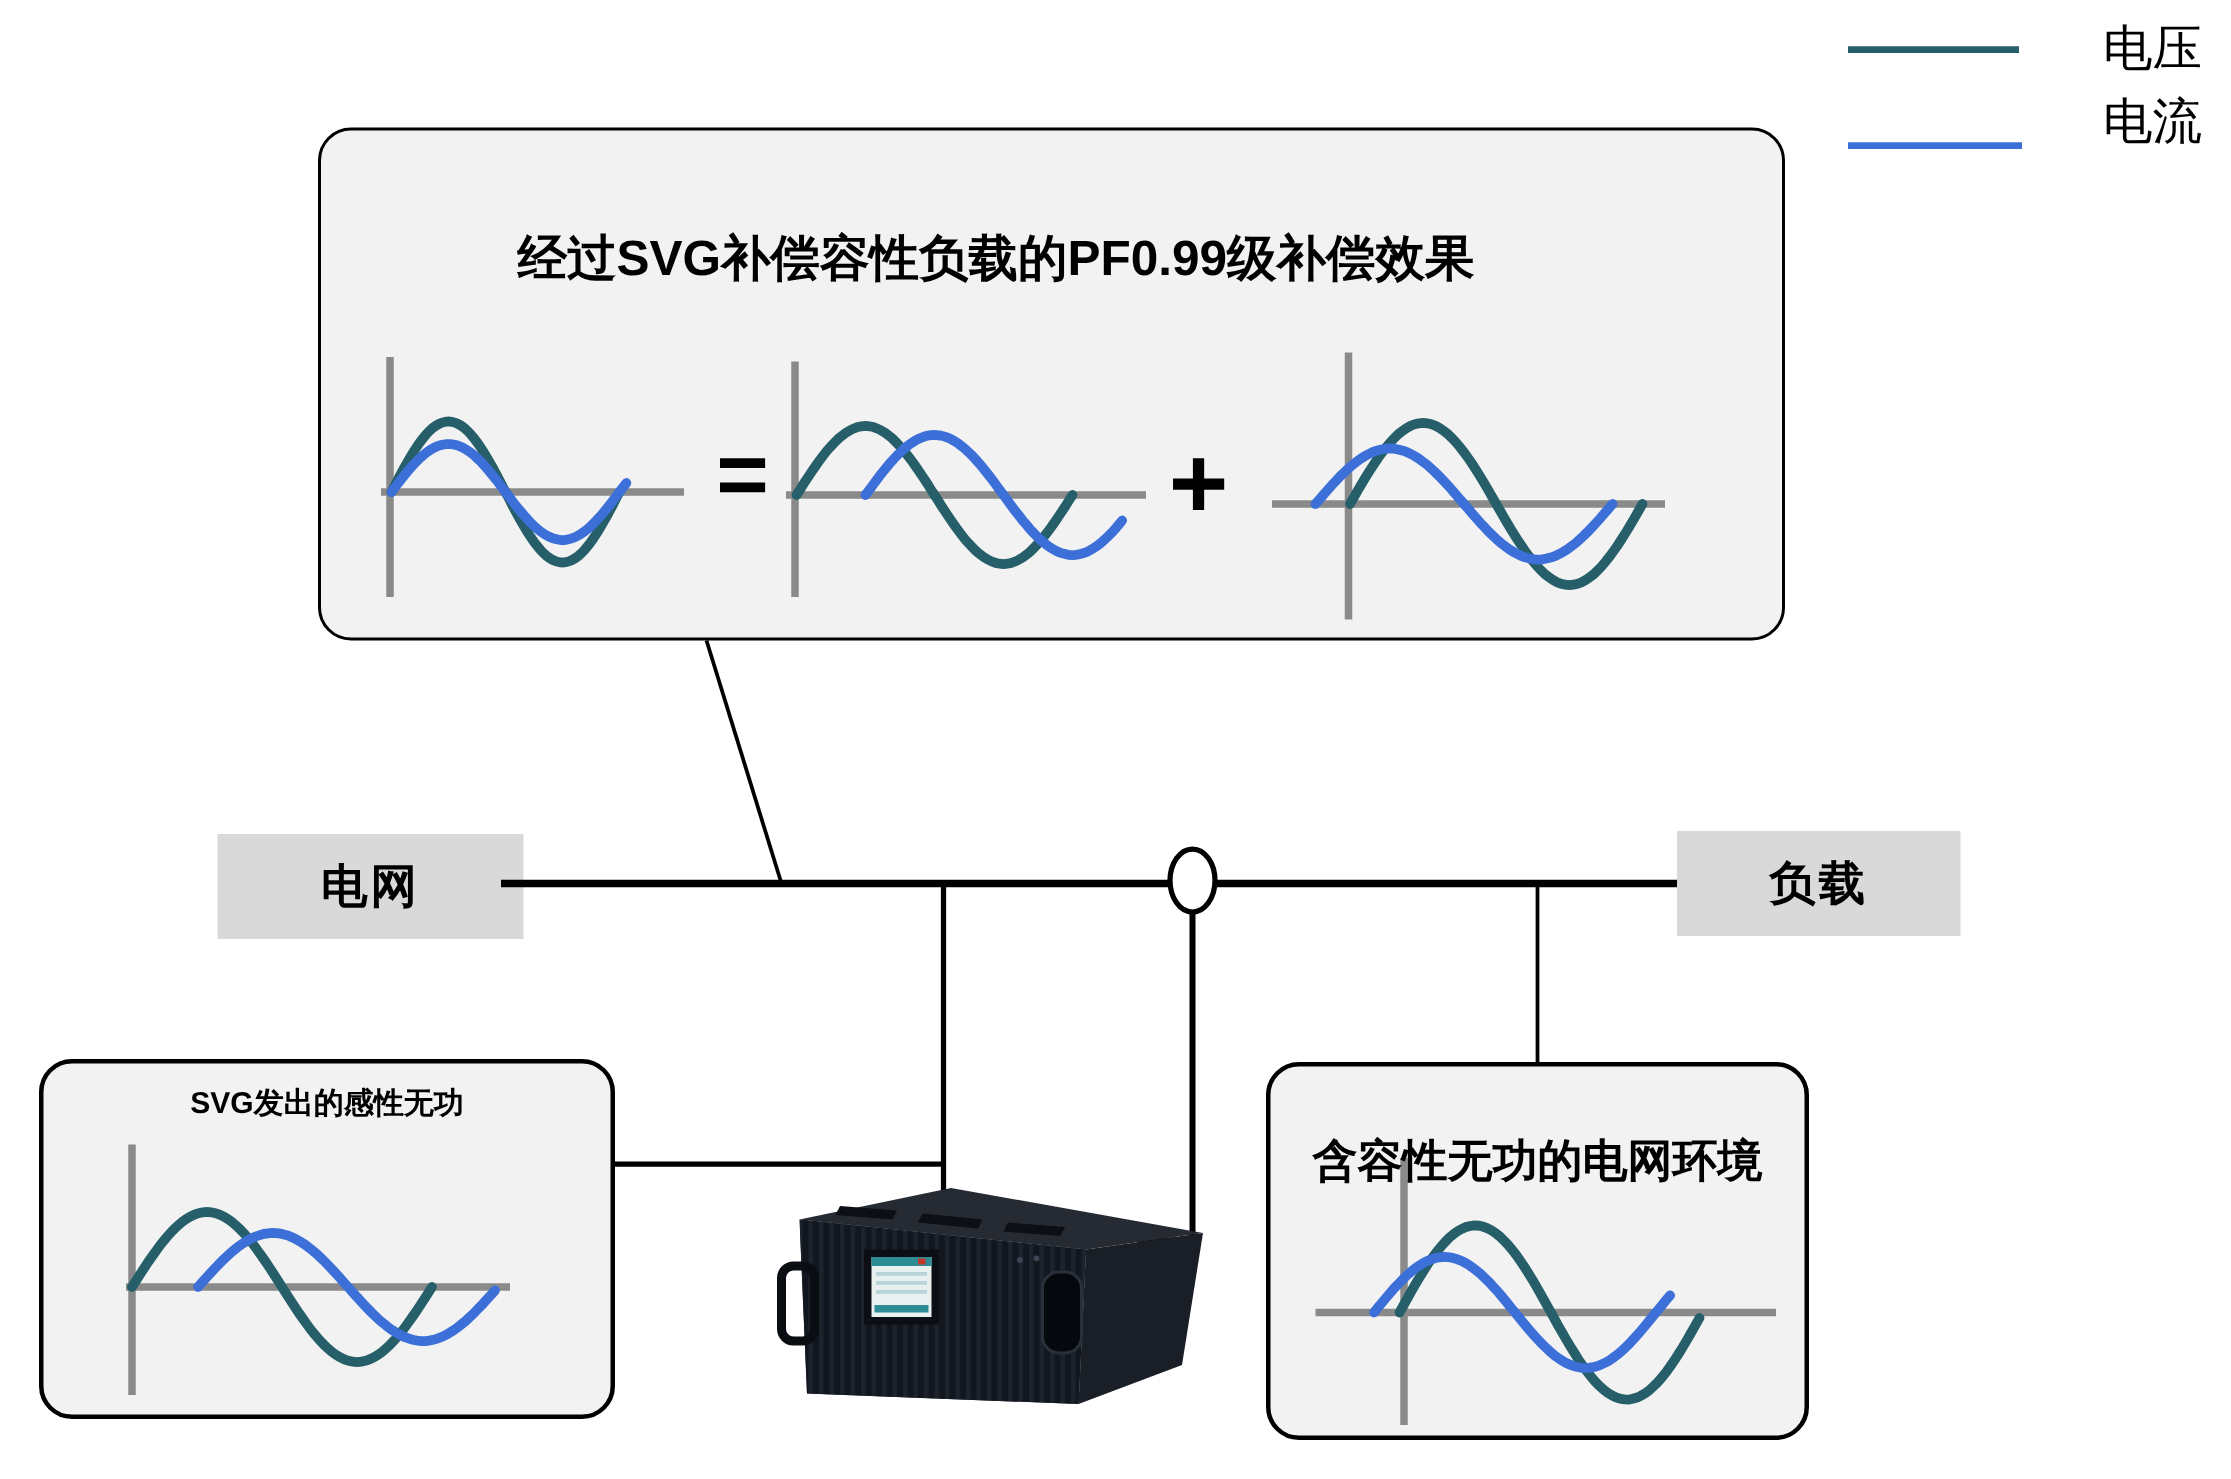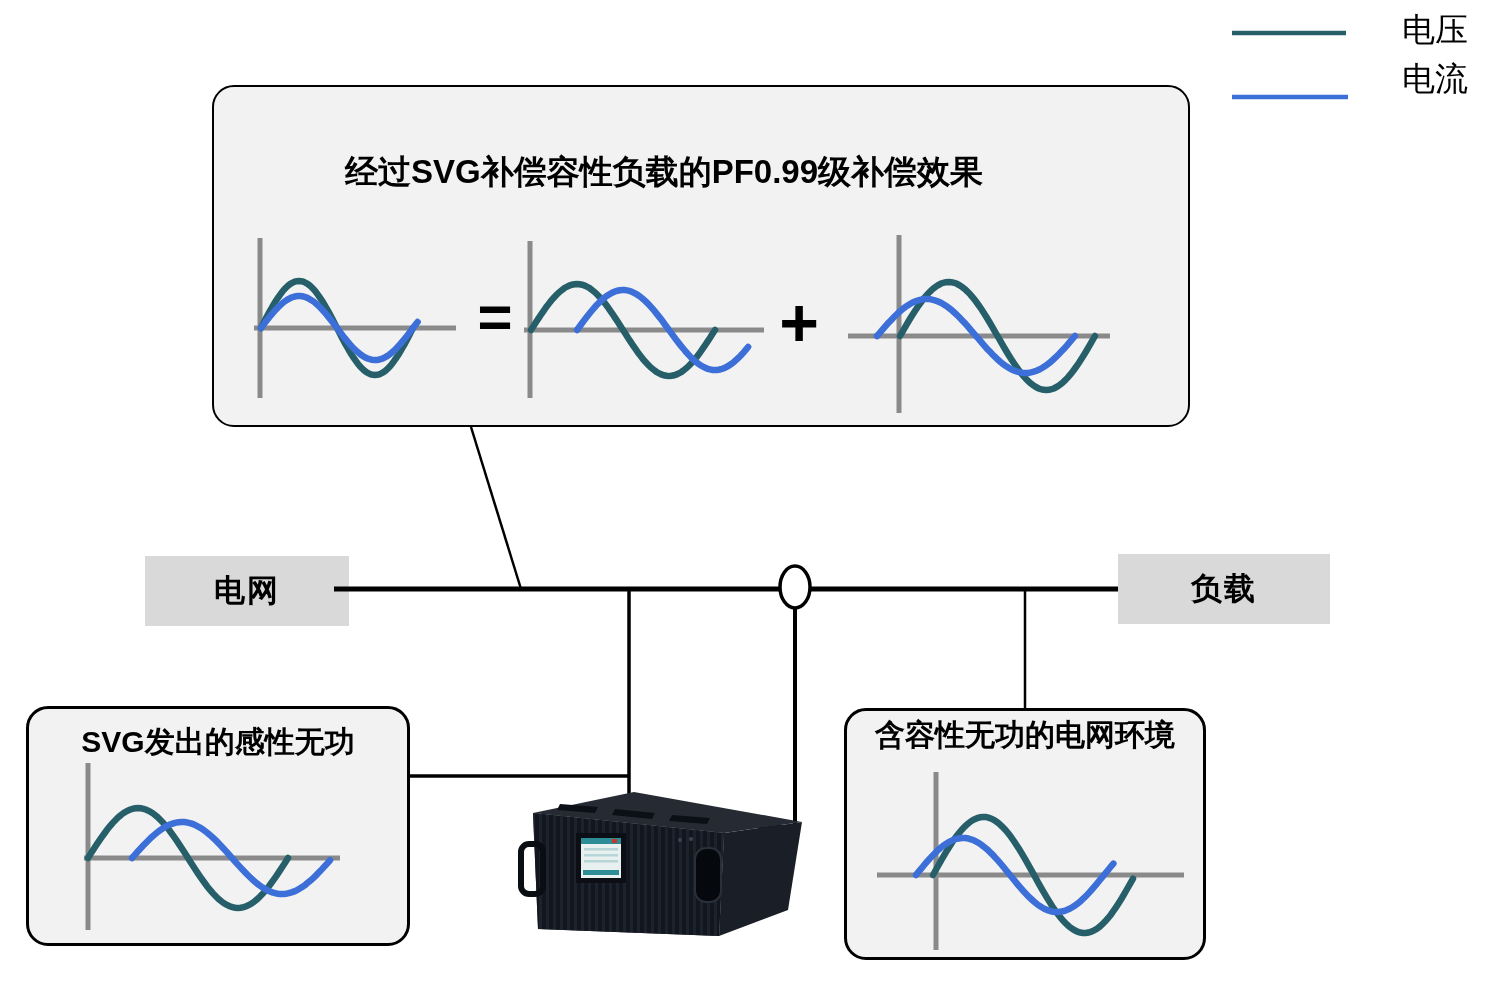--- a/index.html
+++ b/index.html
@@ -7,42 +7,42 @@
           font-family:"Liberation Sans",sans-serif;color:#000;}
   .layer{position:absolute;left:0;top:0;width:100%;height:100%;}
   .boxes{z-index:1;}
   svg.scene{z-index:2;position:absolute;left:0;top:0;}
   .labels{z-index:3;pointer-events:none;}
   .round-box{position:absolute;background:#f2f2f2;border:3px solid #000;border-radius:22px;box-sizing:border-box;}
   .node{position:absolute;background:#d9d9d9;display:flex;align-items:center;justify-content:center;
         font-weight:bold;font-size:31px;letter-spacing:2px;}
   .box-title{position:absolute;text-align:center;font-weight:bold;}
   .main-title{left:212px;top:150px;width:904px;font-size:33px;}
-  .sub-title-left{left:26px;top:722px;width:384px;font-size:30px;}
-  .sub-title-right{left:844px;top:715px;width:362px;font-size:30px;}
+  .sub-title-left{left:26px;top:722px;width:384px;font-size:20px;}
+  .sub-title-right{left:844px;top:754px;width:362px;font-size:30px;}
   .op-sign{position:absolute;font-weight:900;transform:translate(-50%,-54%);line-height:1;}
   .equals{left:495px;top:319px;font-size:60px;}
   .plus{left:799px;top:325px;font-size:68px;font-weight:700;}
-  .legend-label{position:absolute;font-family:Liberation Mono, monospace;font-size:33px;line-height:36px;}
+  .legend-label{position:absolute;font-family:Liberation Serif, serif;font-size:33px;line-height:36px;}
   .legend-voltage{left:1402px;top:15px;}
   .legend-current{left:1402px;top:64px;}
 </style>
 </head>
 <body>
 
 <div class="canvas">
 
   <div class="layer boxes">
     <div class="round-box" style="left:212px;top:85px;width:978px;height:342px;border-width:2.5px;"></div>
     <div class="round-box" style="left:26px;top:706px;width:384px;height:240px;"></div>
     <div class="round-box" style="left:844px;top:708px;width:362px;height:252px;"></div>
     <div class="node" style="left:145px;top:556px;width:204px;height:70px;">
       <span>电网</span>
     </div>
-    <div class="node" style="left:1118px;top:554px;width:212px;height:70px;">
+    <div class="node" style="left:1118px;top:554px;width:189px;height:70px;">
       <span>负载</span>
     </div>
   </div>
 
   <svg class="scene" width="1487" height="986" viewBox="0 0 1487 986">
     <defs>
       <pattern id="vents" width="7" height="10" patternUnits="userSpaceOnUse">
         <rect width="7" height="10" fill="#12161e"></rect>
         <rect width="3" height="10" fill="#1e242e"></rect>
       </pattern>

